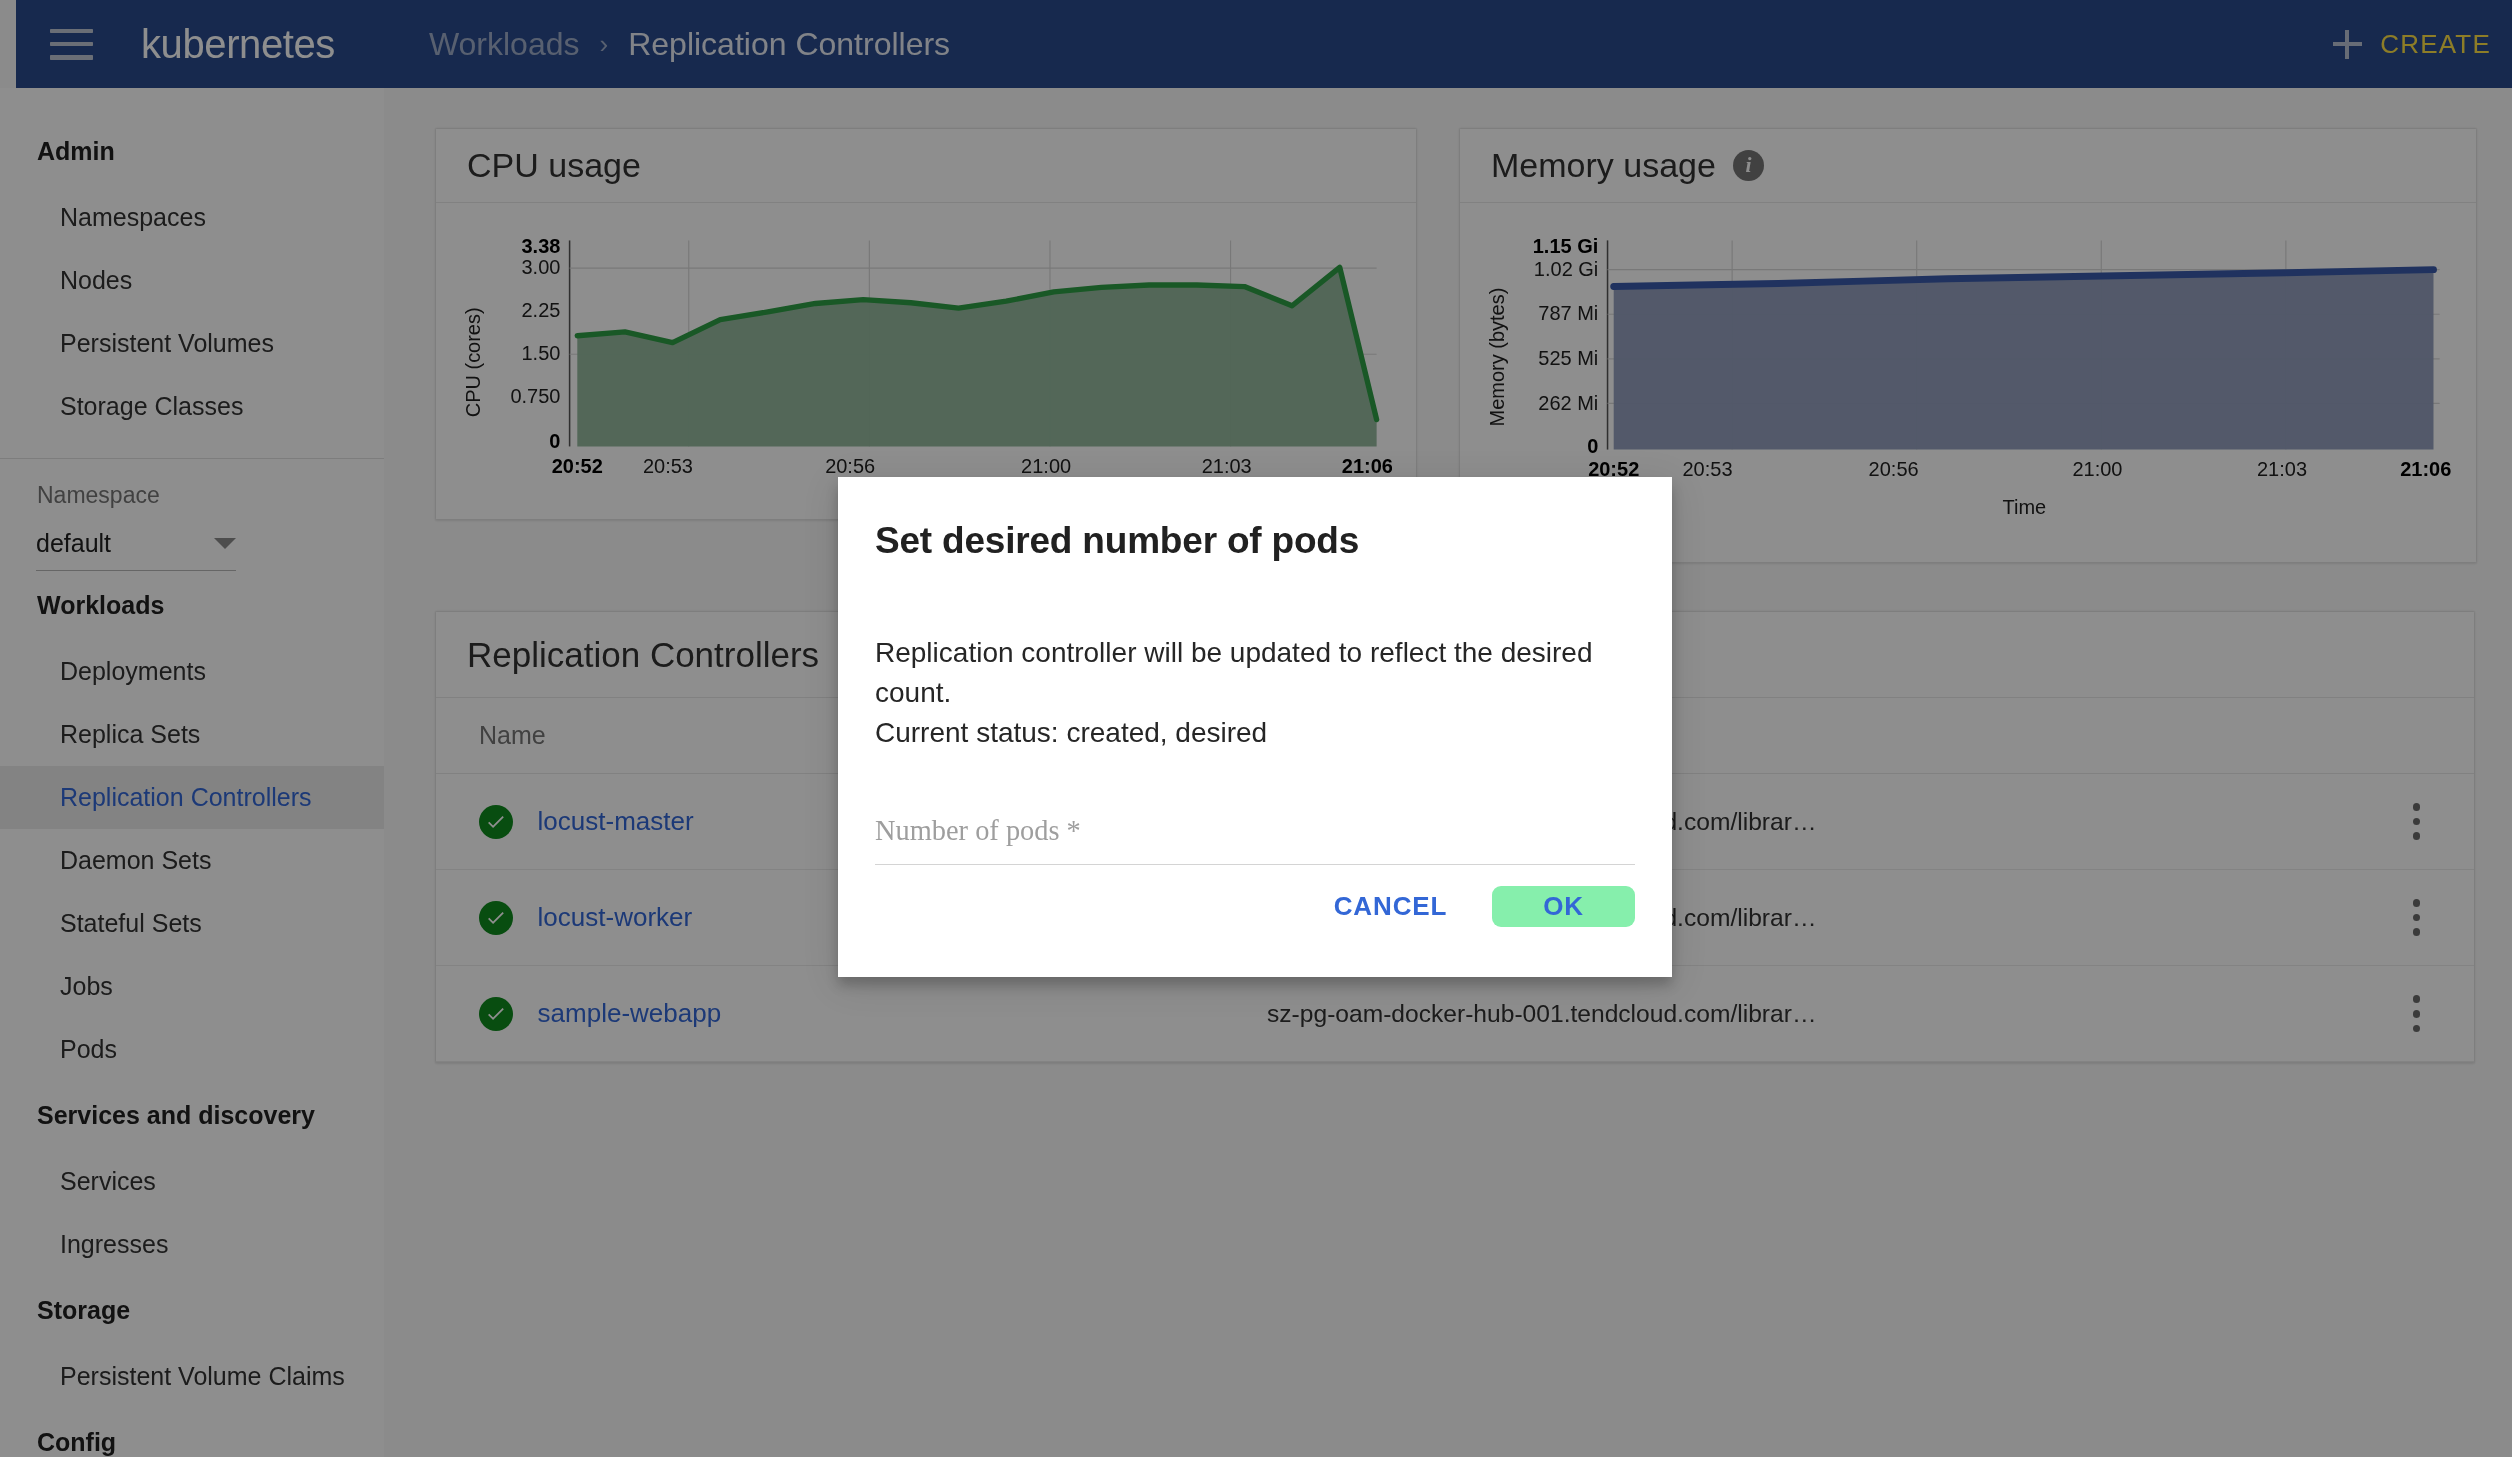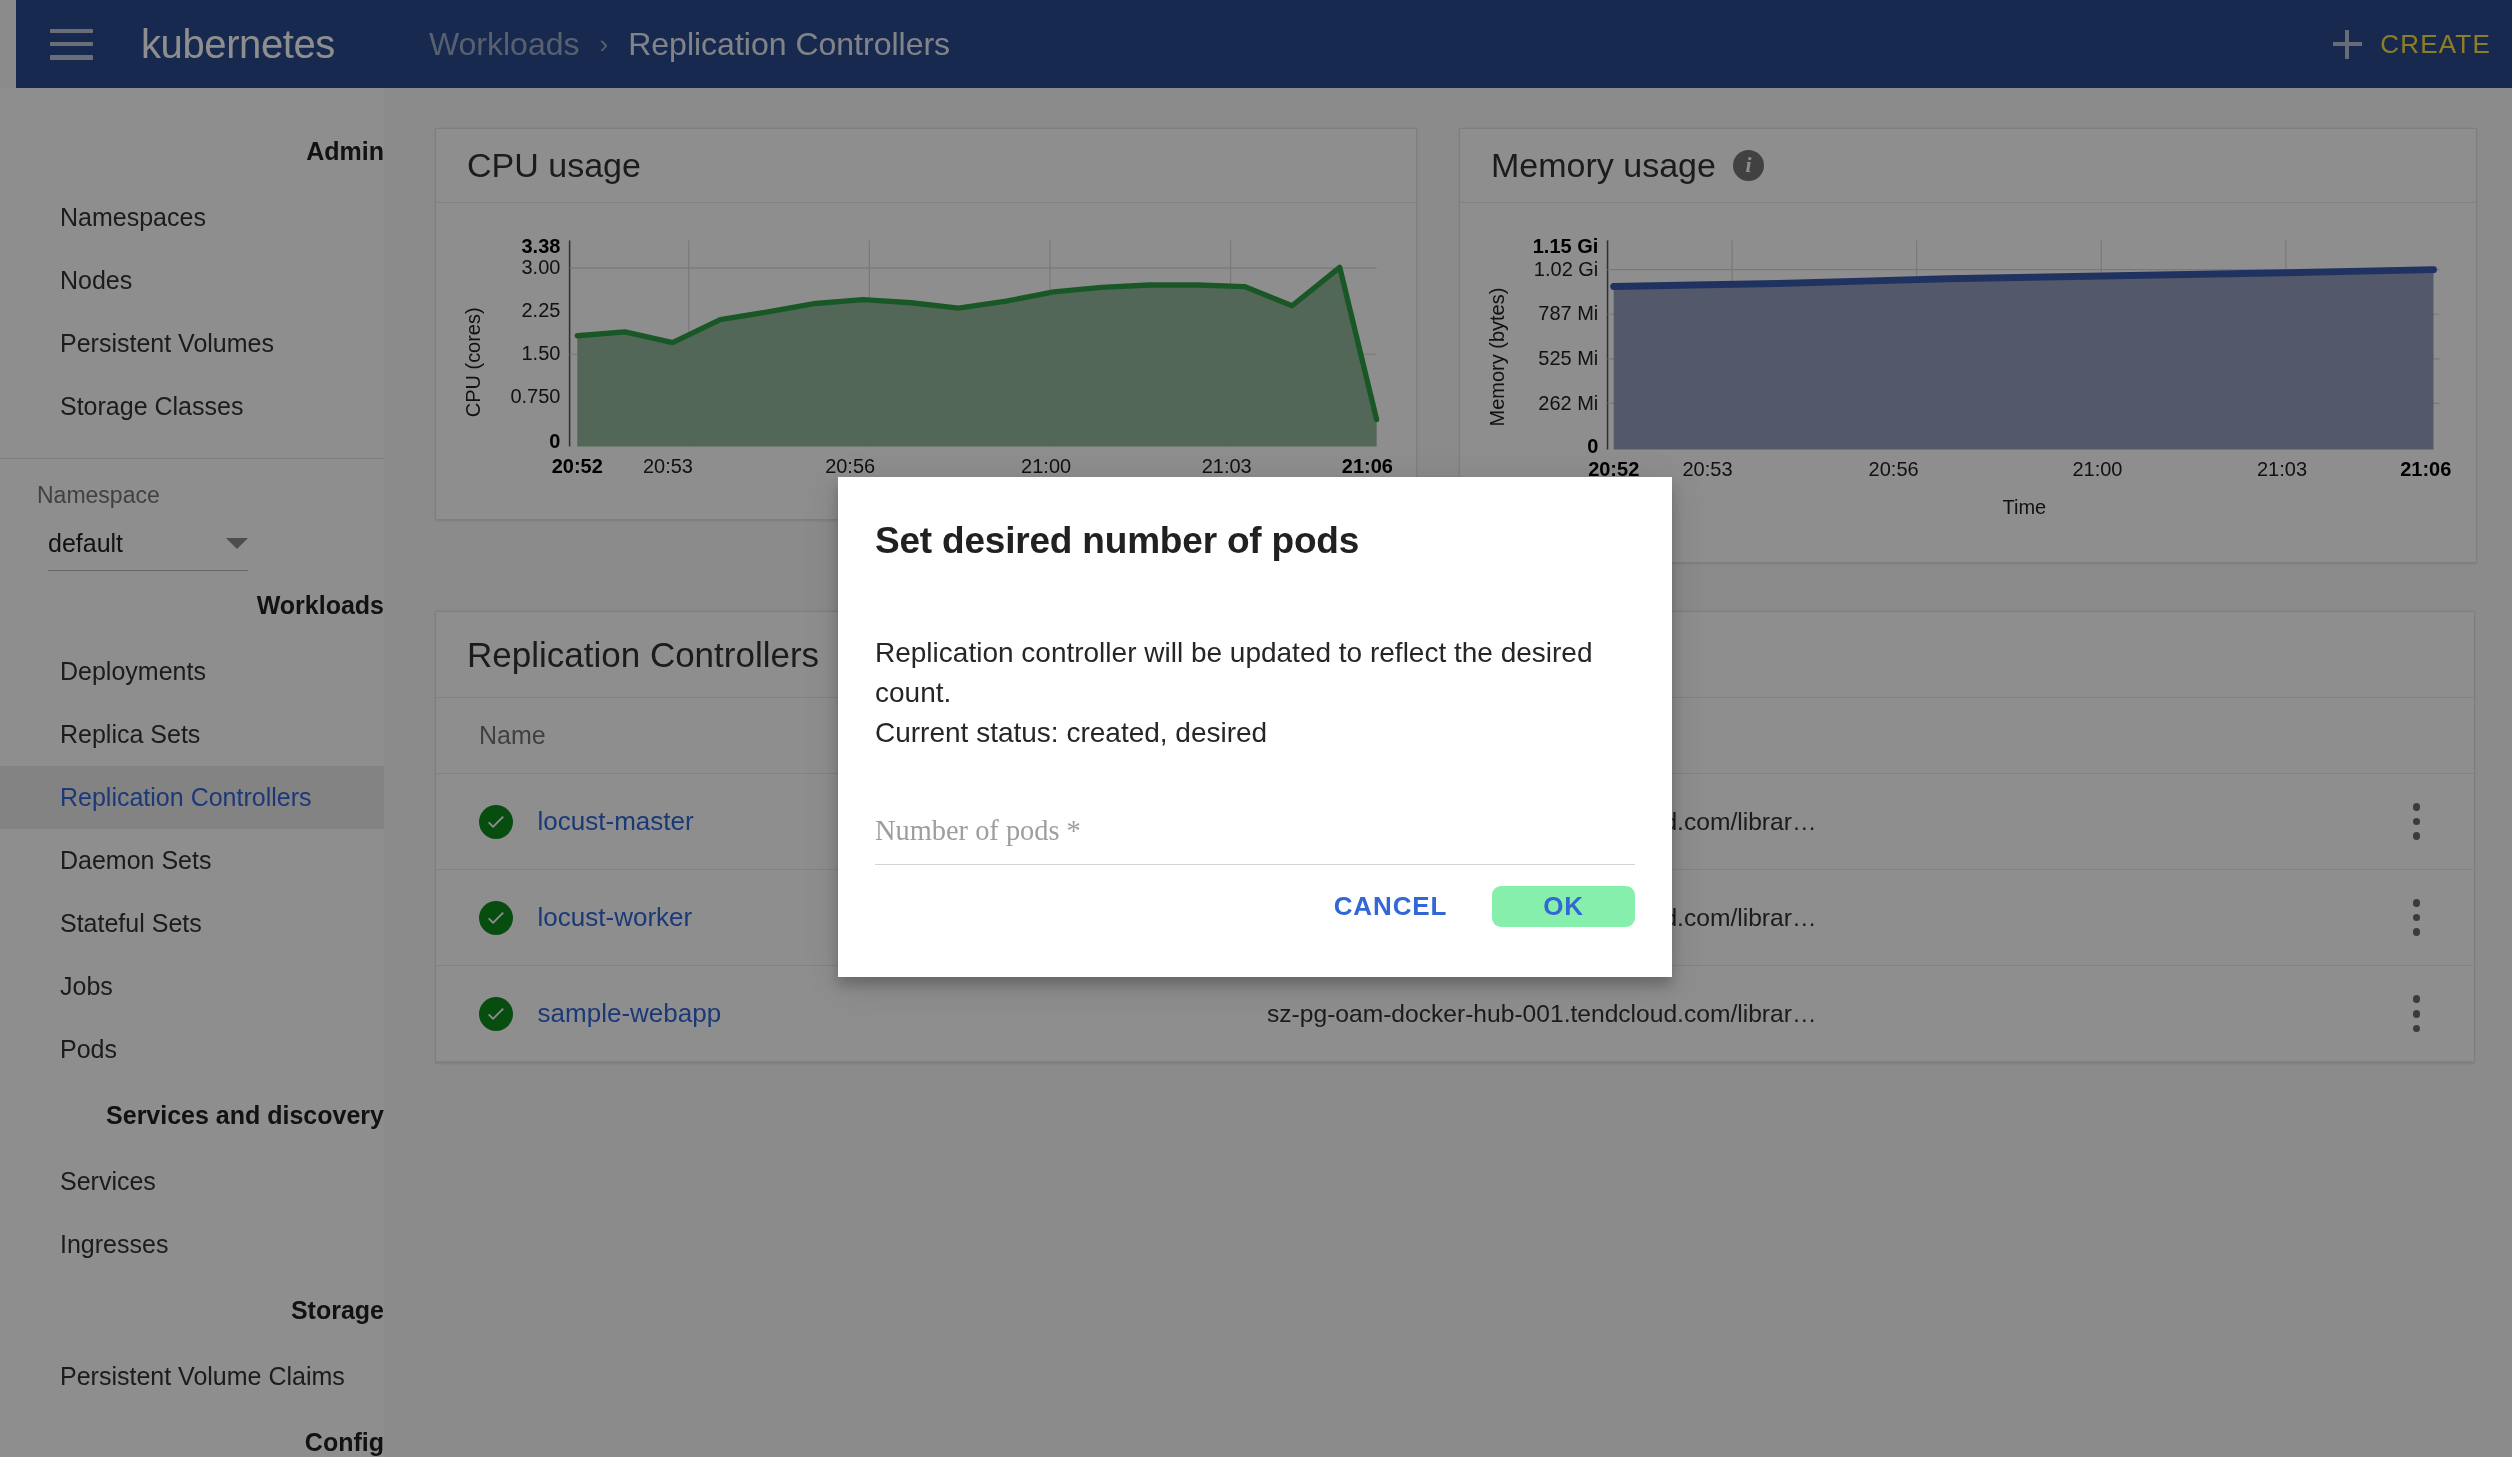--- a/index.html
+++ b/index.html
@@ -93,21 +93,20 @@
     width: 384px;
     height: 1370px;
     background: #ffffff;
     padding-top: 29px;
   }
   .nav-section-title {
     font-size: 25px;
     font-weight: bold;
     color: #212121;
     padding: 20px 0 20px 37px;
-    text-align: right;
   }
   .nav-item {
     font-size: 25px;
     color: #333333;
     padding: 17px 0 17px 60px;
     cursor: pointer;
   }
   .nav-item.selected {
     background: rgba(0,0,0,0.08);
     color: #3367d6;
@@ -116,21 +115,21 @@
     height: 0.8px;
     background: rgba(0,0,0,0.12);
     margin: 20px 0 0 0;
   }
   .ns-label {
     font-size: 23px;
     color: #757575;
     padding: 23px 0 0 37px;
   }
   .ns-select {
-    margin: 20px 0 0 48px;
+    margin: 20px 0 0 36px;
     width: 200px;
     padding-bottom: 12.3px;
     border-bottom: 0.8px solid rgba(0,0,0,0.28);
     display: flex;
     align-items: center;
     justify-content: space-between;
     cursor: pointer;
   }
   .ns-select .ns-value { font-size: 25px; color: #212121; }
   .caret-down {

